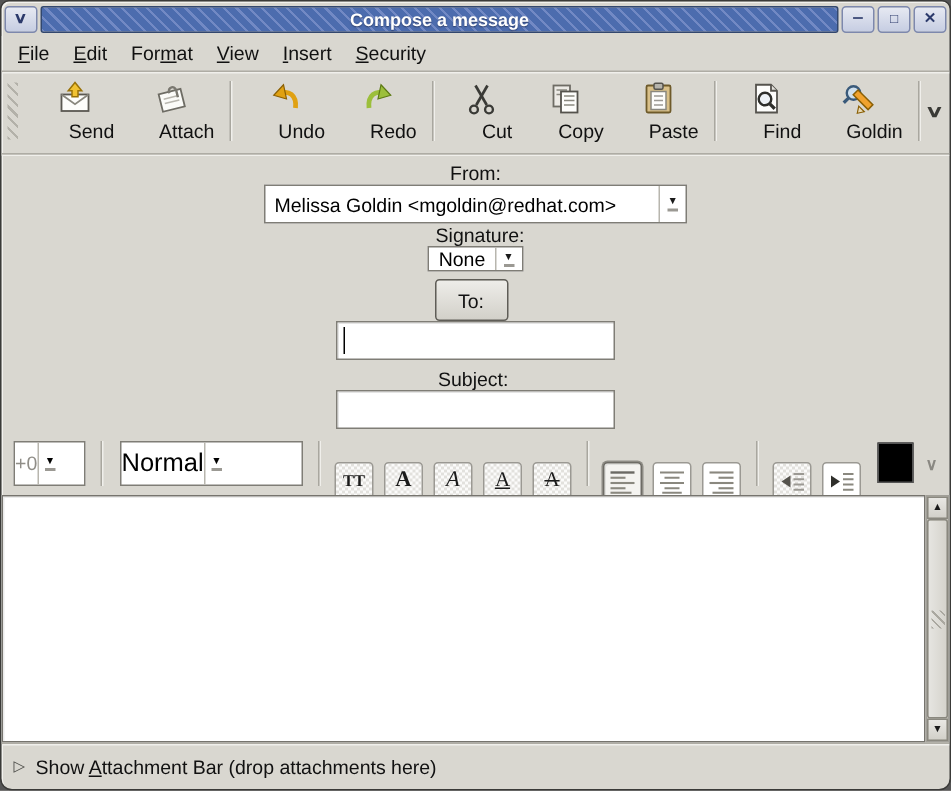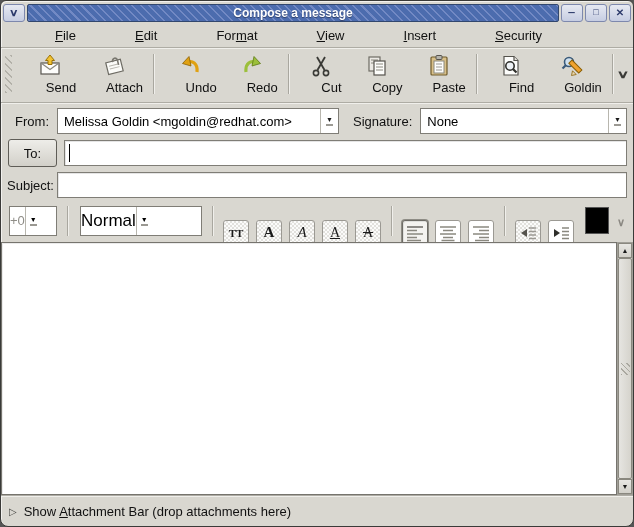--- a/index.html
+++ b/index.html
@@ -33,21 +33,21 @@
     border:1px solid #32476e;
     display:flex; align-items:center; justify-content:center;
   }
   .title-text { color:#fff; font-weight:bold; font-size:12px; text-shadow:0 1px 1px #2b3c66; }
 
   
   .menubar {
     height:25px; display:flex; align-items:center; padding:0 4px; gap:2px;
     border-bottom:1px solid #aeaca4; box-shadow:0 1px 0 #f0efeb;
   }
-  .menu-item { padding:3px 7px; font-size:13px; color:#111; cursor:default;margin-left:43px; }
+  .menu-item { padding:3px 7px; font-size:13px; color:#111; cursor:default; }
   .menu-item u { text-decoration:underline; }
 
   
   .toolbar {
     height:55px; display:flex; align-items:center; padding:2px 6px 4px 4px;
     border-bottom:1px solid #aeaca4; box-shadow:0 1px 0 #f0efeb;
   }
   .grip {
     width:8px; height:38px; margin-right:8px;
     background:repeating-linear-gradient(45deg,#b3b1a9 0 1.5px,transparent 1.5px 5px);
@@ -56,21 +56,21 @@
     display:flex; flex-direction:column; align-items:center; justify-content:center;
     gap:2px; padding:2px 7px; min-width:46px; height:48px; border-radius:3px; cursor:default;
   }
   .tool-btn .lbl { font-size:13px; color:#111; white-space:nowrap;margin-left:21px; }
   .tool-sep { width:1px; height:40px; background:#a9a79f; box-shadow:1px 0 0 #f0efeb; margin:0 6px; }
   .tool-overflow { margin-left:auto; display:flex; align-items:center; color:#3a3a36; font-weight:bold; }
   .chev { font-size:11px; transform:scaleX(1.6); }
 
   
   .headers { padding:5px 6px 2px 6px; display:flex; flex-direction:column; gap:5px; }
-  .hrow { display:flex; align-items:center; }
+  .hrow { display:flex; align-items:center;flex-direction:column; }
   .hlabel { width:50px; text-align:right; padding-right:8px; font-size:13px; color:#111; flex:0 0 auto; }
   .entry {
     height:26px; background:#fff; border:1px solid #7f7d76;
     box-shadow:inset 1px 1px 0 rgba(0,0,0,.10);
     font-size:13px; color:#000; padding:0 4px; outline:none;
     font-family:"Liberation Sans", sans-serif;
   }
   .entry-wrap { position:relative; flex:1; display:flex; }
   .entry-wrap .entry { flex:1; }
   .caret { position:absolute; left:5px; top:4px; width:1px; height:18px; background:#000; }

